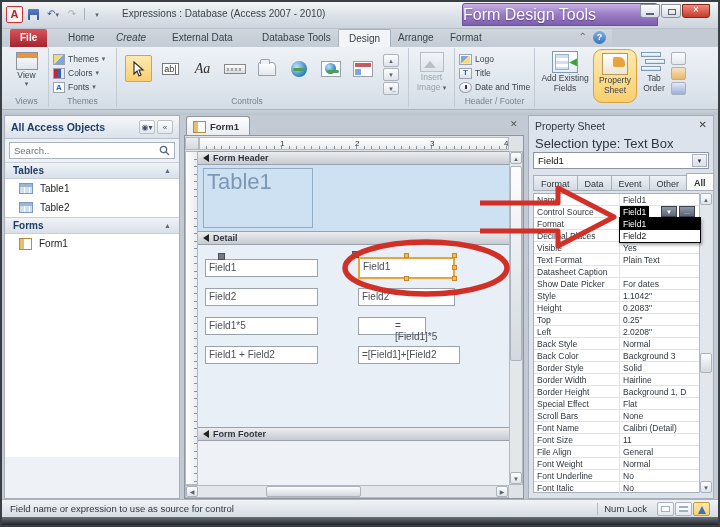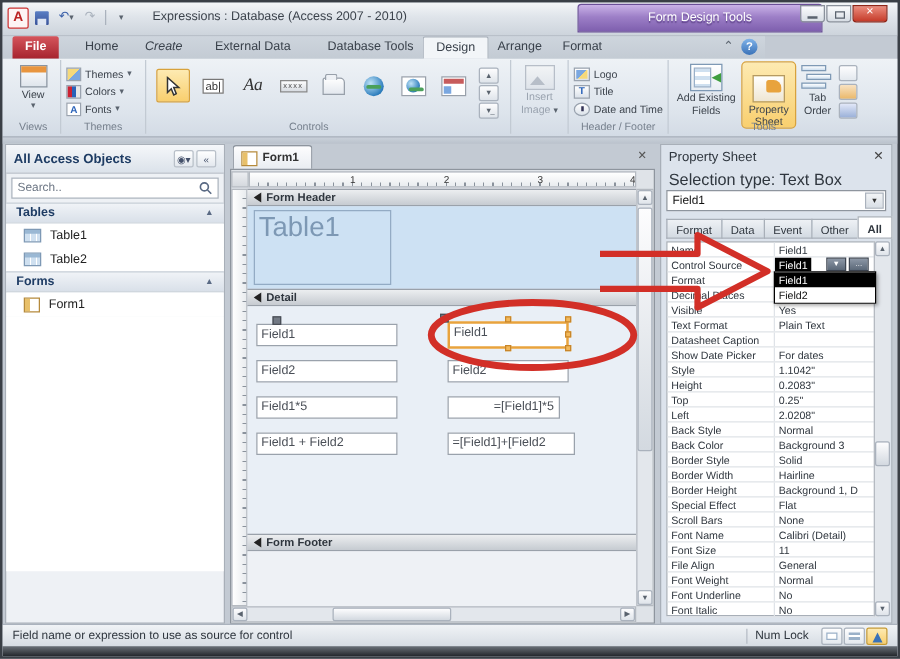--- a/index.html
+++ b/index.html
@@ -14,21 +14,21 @@
   .app-icon { width:17px; height:17px; background:#fdf4f4; border:1px solid #c33; color:#b22; font-weight:bold;
     font-size:11px; text-align:center; line-height:15px; border-radius:2px; }
   .qbtn { width:16px; height:15px; font-size:10px; text-align:center; line-height:14px; color:#335; }
   .floppy { width:11px; height:11px; background:linear-gradient(#5b7fc4,#39539a); border-radius:1px; position:relative; margin:2px; }
   .floppy:after { content:""; position:absolute; left:2px; bottom:0; width:7px; height:5px; background:#dfe6f2; }
   .undo { color:#3a5fa8; } .redo { color:#aab2bd; }
   .qsep { width:1px; height:12px; background:#aab2bd; margin:0 1px; }
   .title-text { left:120px; top:6px; font-size:10px; color:#3c434c; }
   .ctx-header { left:460px; top:1px; width:196px; height:23px; border-radius:3px 3px 0 0;
     background:linear-gradient(#cab2e8,#9d7fc7 45%,#7e5fae); border:1px solid #6b4f98;
-    color:#fff; font-size:10px; text-align:center; line-height:22px; text-shadow:0 1px 1px #5a3f85; }
+    color:#fff; font-size:16px; line-height:22px; text-shadow:0 1px 1px #5a3f85; }
   .winbtns { right:8px; top:2px; display:flex; gap:1px; }
   .wbtn { width:20px; height:14px; border:1px solid #8a919b; border-radius:0 0 3px 3px;
     background:linear-gradient(#fbfcfd,#d7dde4); position:relative; }
   .wbtn.close { width:28px; background:linear-gradient(#eb8d7e,#c53b2a); border-color:#8e2417; }
   .wbtn .bar { position:absolute; left:5px; top:8px; width:8px; height:2px; background:#5a636e; }
   .wbtn .box { position:absolute; left:6px; top:4px; width:8px; height:6px; border:1.5px solid #5a636e; }
   .wbtn .x { position:absolute; width:100%; text-align:center; top:-1px; color:#fff; font-size:10px; }
 
   
   .tabrow { left:0; top:27px; width:610px; height:18px; background:linear-gradient(#ced5dd,#c3cbd4); }
@@ -81,21 +81,21 @@
   .hf-ico.clock:after { content:""; position:absolute; left:5px; top:2px; width:1.5px; height:4px; background:#335; }
   .tool-ico { width:26px; height:22px; position:relative; margin-top:3px; }
   .t-fields { background:linear-gradient(#fff,#e8edf3); border:1px solid #7e99b5; }
   .t-fields:before { content:""; position:absolute; inset:2px 8px 2px 2px;
     background:repeating-linear-gradient(#cfe0f0 0 3px,#fff 3px 6px); border:1px solid #9ab0c8; }
   .t-fields:after { content:"◀"; position:absolute; right:0px; top:4px; color:#3f9e3f; font-size:10px; }
   .t-prop { background:linear-gradient(#fff,#efe6d2); border:1px solid #b59a62; }
   .t-prop:after { content:""; position:absolute; right:2px; top:3px; width:12px; height:10px; background:#e8a33d; border-radius:2px 6px 2px 2px; }
   .t-tab { background:transparent; }
   .t-tab .tline { position:absolute; left:0; width:20px; height:5px; border:1px solid #7e99b5; background:linear-gradient(#fff,#cfe0f0); }
-  .hl-yellow { background:linear-gradient(#fdeab2,#f9cf6e); border:1px solid #d8a23c; border-radius:4px;justify-content:flex-end; }
+  .hl-yellow { background:linear-gradient(#fdeab2,#f9cf6e); border:1px solid #d8a23c; border-radius:9px; }
   .mini-ico { width:15px; height:13px; border:1px solid #aab2bd; background:linear-gradient(#fdfdfe,#e3e8ee); border-radius:2px; margin-bottom:2px; }
 
   
   .navpane { left:2px; top:113px; width:176px; height:384px; background:#eef1f5; border:1px solid #a8afb8; }
   .nav-header { height:23px; background:linear-gradient(#f5f7fa,#dbe2ea); border-bottom:1px solid #b9c0c9;
     display:flex; align-items:center; padding:0 6px; }
   .nav-title { font-size:10.5px; font-weight:bold; color:#1e3c64; flex:1; }
   .nav-hbtn { font-size:8px; color:#44506a; border:1px solid #b9c0c9; background:linear-gradient(#fff,#e3e8ee);
     width:16px; height:14px; text-align:center; line-height:13px; border-radius:2px; margin-left:2px; }
   .searchbox { margin:3px 4px; height:17px; background:#fff; border:1px solid #aab2bd; display:flex; align-items:center; padding:0 4px; }
@@ -346,21 +346,20 @@
           <div class="tline" style="top:15px;"></div>
       </div>
       <span>Tab</span>
       <span>Order</span>
     </div>
     <div style="position:absolute; left:136px; top:4px;">
       <div class="mini-ico"></div>
       <div class="mini-ico" style="background:linear-gradient(#f8e2c2,#eab86a);"></div>
       <div class="mini-ico" style="background:linear-gradient(#e2e8f8,#9ab0d8);"></div>
     </div>
-    <div class="rgroup-label">Tools</div>
   </div>
 </div>
 <div class="abs ribbon-sep"></div>
 
 <div class="abs navpane">
   <div class="nav-header">
     <span class="nav-title">All Access Objects</span>
     <span class="nav-hbtn">◉▾</span>
     <span class="nav-hbtn">«</span>
   </div>
@@ -443,21 +442,21 @@
 <div class="abs ohandle" style="left:402px; top:251px;"></div>
 <div class="abs ohandle" style="left:450px; top:251px;"></div>
 <div class="abs ohandle" style="left:450px; top:263px;"></div>
 <div class="abs ohandle" style="left:450px; top:274px;"></div>
 <div class="abs ohandle" style="left:402px; top:274px;"></div>
 
 <div class="abs fld-label" style="left:203px; top:286px;">Field2</div>
 <div class="abs fld-text" style="left:356px; top:286px;">Field2</div>
 
 <div class="abs fld-label" style="left:203px; top:315px;">Field1*5</div>
-<div class="abs fld-text" style="left:356px; top:315px; width:90px;padding-left:36px;">=[Field1]*5</div>
+<div class="abs fld-text" style="left:356px; top:315px; width:68px;padding-left:36px;">=[Field1]*5</div>
 
 <div class="abs fld-label" style="left:203px; top:344px;">Field1 + Field2</div>
 <div class="abs fld-text" style="left:356px; top:344px; width:102px;">=[Field1]+[Field2</div>
 
 <div class="secbar" style="top:425px;">
   <span class="secarrow"></span>
   <span>Form Footer</span>
 </div>
 <div class="abs sec-footer"></div>
 

